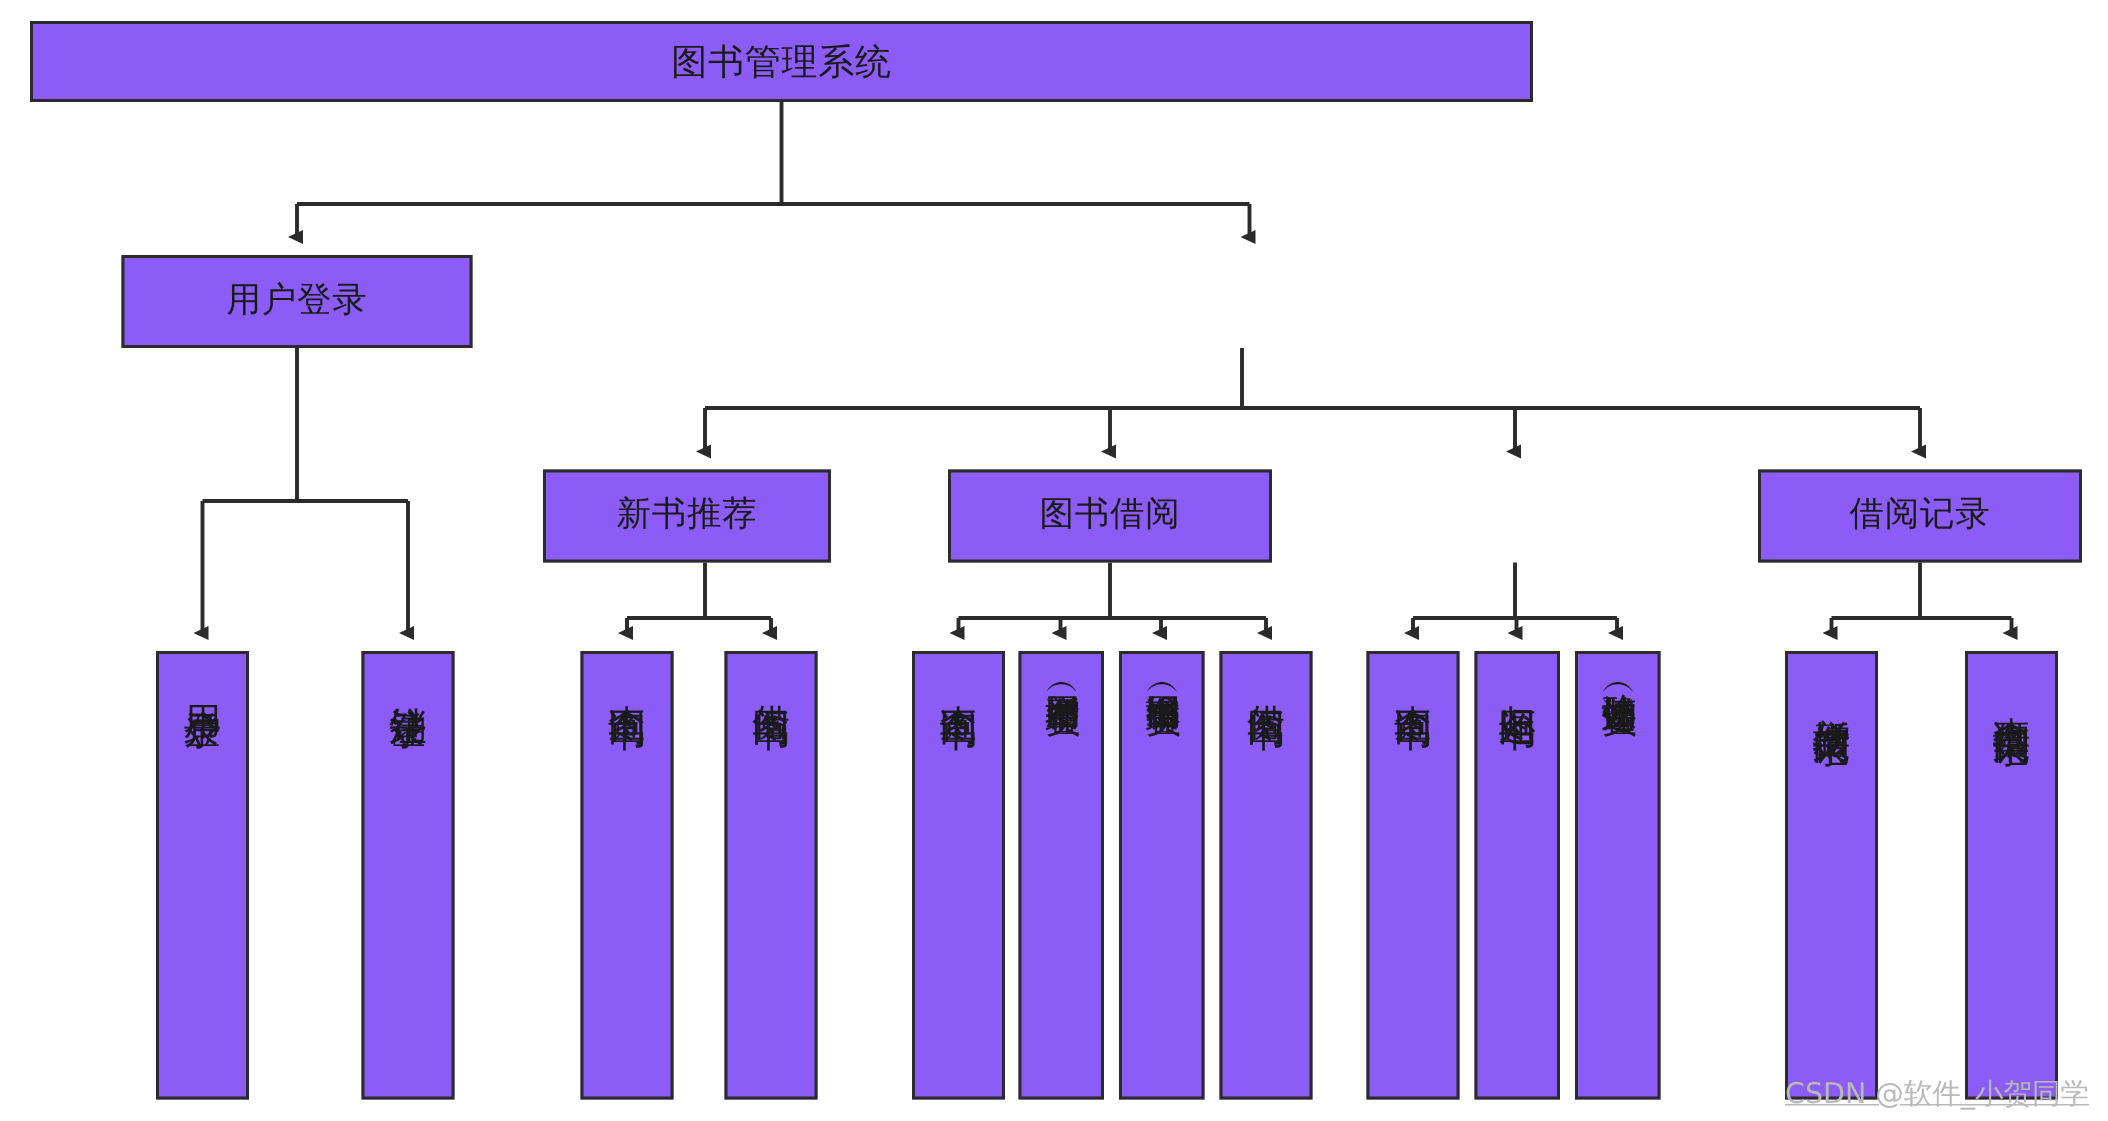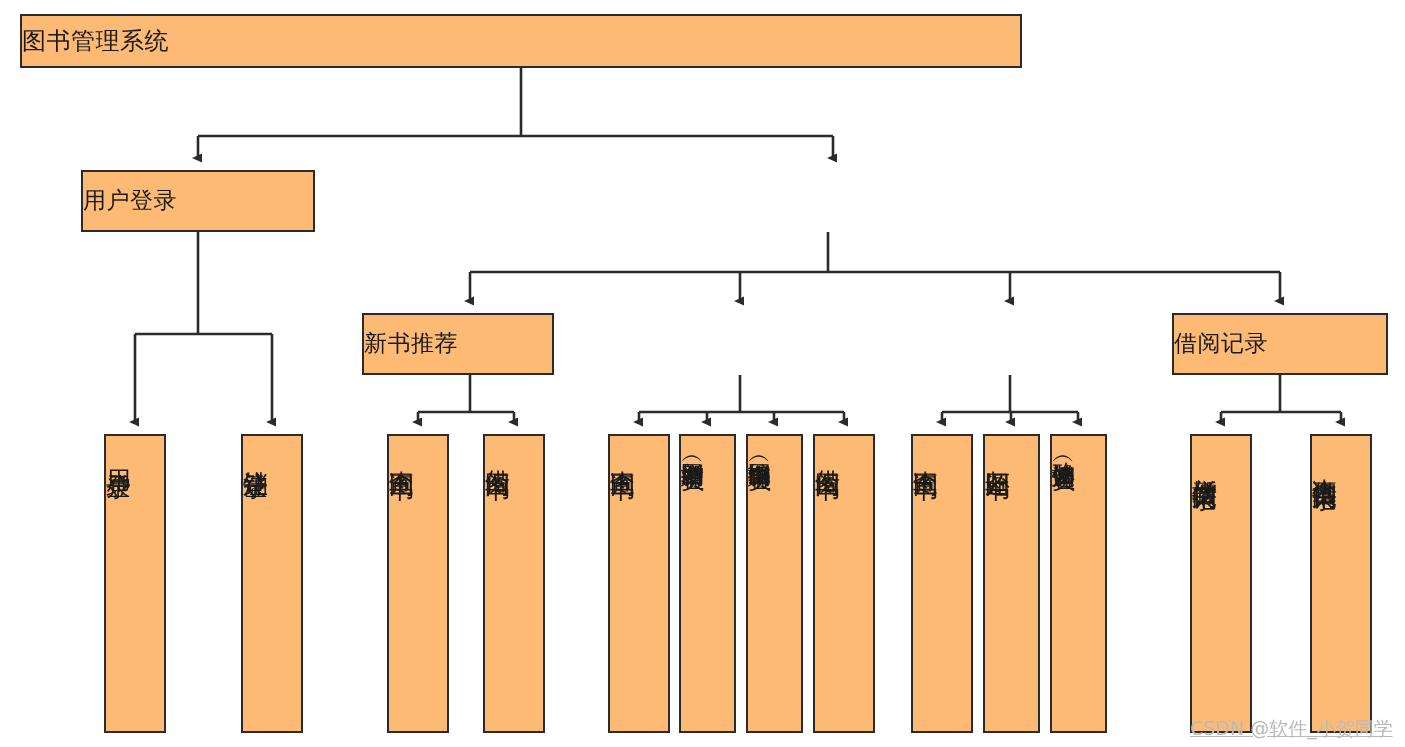--- a/index.html
+++ b/index.html
@@ -23,24 +23,24 @@
     position: absolute;
     left: 0;
     top: 0;
     width: 1405px;
     height: 747px;
   }
   .node {
     position: absolute;
     box-sizing: border-box;
     border: 2.4px solid #2b2b2b;
-    background: #fdba74;
+    background: #8b5cf6;
     display: flex;
     align-items: center;
-    justify-content: flex-start;
+    justify-content: center;
     color: #1a1a1a;
     z-index: 2;
   }
   .node .label {
     white-space: nowrap;
     line-height: 1.18;
   }
   .node.horiz .label {
     writing-mode: horizontal-tb;
     font-size: 23px;
@@ -133,20 +133,23 @@
     <span class="label">图书管理系统</span>
   </div>
 
   <div class="node horiz" style="left:81px;top:170px;width:234px;height:62px;">
     <span class="label">用户登录</span>
   </div>
 
   <div class="node horiz" style="left:362px;top:313px;width:192px;height:62px;">
     <span class="label">新书推荐</span>
   </div>
+  <div class="node horiz" style="left:632px;top:313px;width:216px;height:62px;">
+    <span class="label">图书借阅</span>
+  </div>
   <div class="node horiz" style="left:1172px;top:313px;width:216px;height:62px;">
     <span class="label">借阅记录</span>
   </div>
 
   <div class="node vert" style="left:104px;top:434px;width:62px;height:299px;">
     <span class="label">用户登录</span>
   </div>
   <div class="node vert" style="left:241px;top:434px;width:62px;height:299px;">
     <span class="label">注销登录</span>
   </div>

